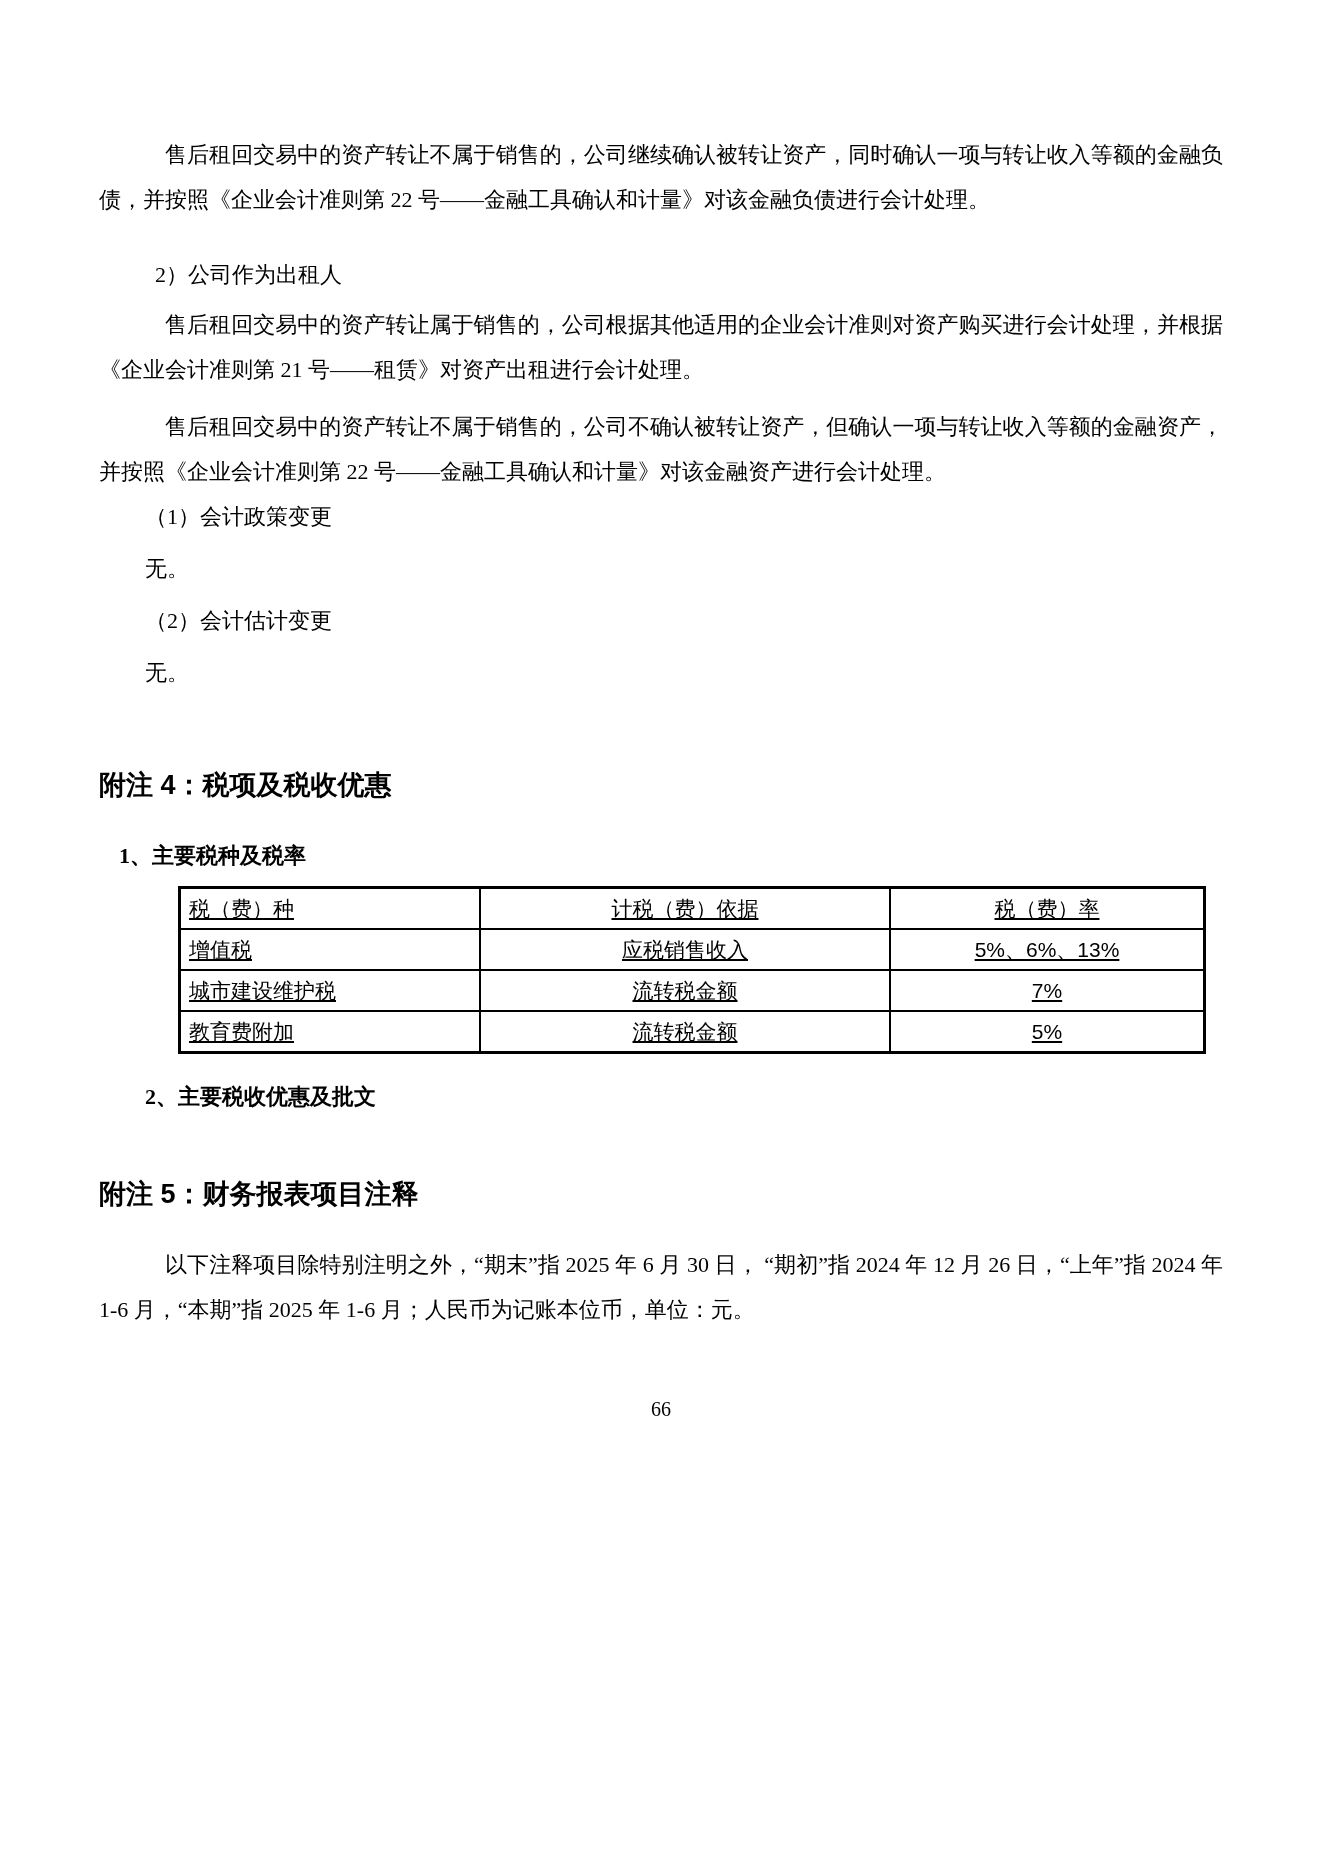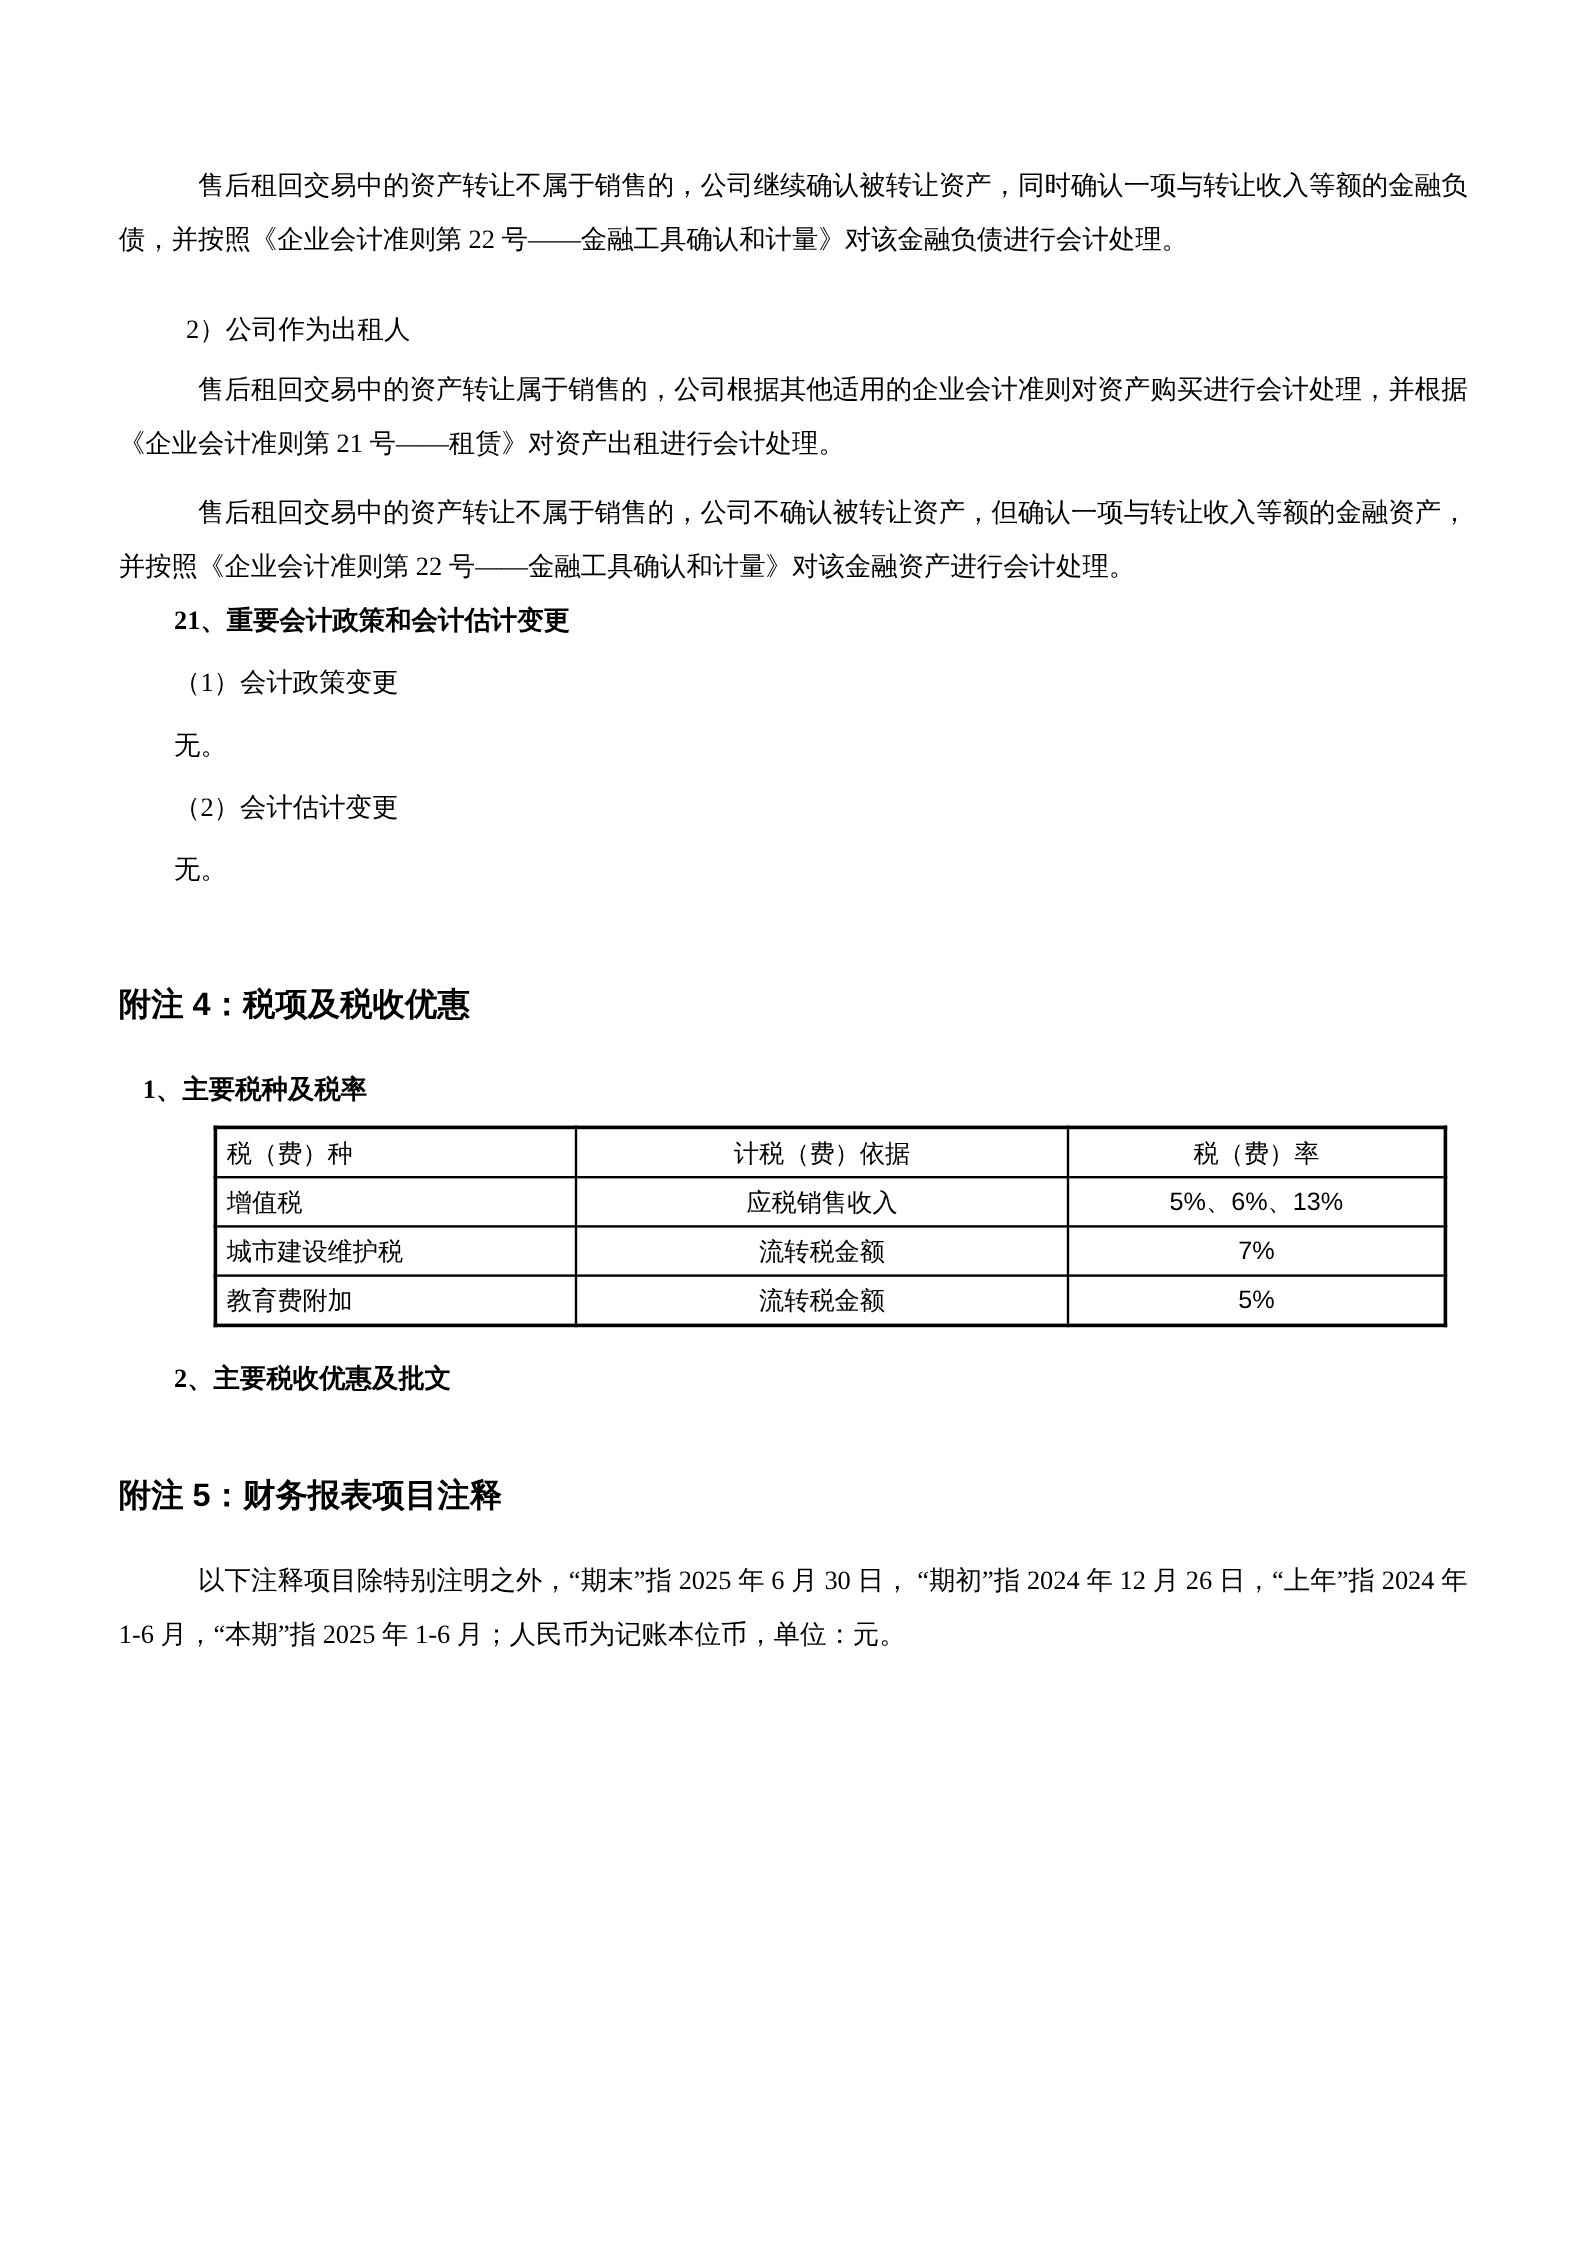--- a/index.html
+++ b/index.html
@@ -53,20 +53,21 @@
   }
   .sub-heading-2 {
     font-weight: bold;
     margin: 20px 0 0 46px;
   }
   table.tax-table {
     border-collapse: collapse;
     margin-left: 79px;
     width: 970px;
     table-layout: fixed;
+    text-decoration: underline;
   }
   table.tax-table td, table.tax-table th {
     border: 2px solid #000000;
     height: 39px;
     padding: 0 8px;
     font-weight: normal;
     font-size: 21px;
     line-height: 24px;
     vertical-align: middle;
     overflow: hidden;
@@ -92,21 +93,20 @@
 
   <p class="para gap-lg">售后租回交易中的资产转让不属于销售的，公司继续确认被转让资产，同时确认一项与转让收入等额的金融负债，并按照《企业会计准则第 22 号——金融工具确认和计量》对该金融负债进行会计处理。</p>
 
   <p class="lessor-line">2）公司作为出租人</p>
 
 
   <p class="para gap-md">售后租回交易中的资产转让属于销售的，公司根据其他适用的企业会计准则对资产购买进行会计处理，并根据《企业会计准则第 21 号——租赁》对资产出租进行会计处理。</p>
 
   <p class="para" style="margin-bottom:0;">售后租回交易中的资产转让不属于销售的，公司不确认被转让资产，但确认一项与转让收入等额的金融资产，并按照《企业会计准则第 22 号——金融工具确认和计量》对该金融资产进行会计处理。</p>
 
-  <p class="bold-serif-heading">21、重要会计政策和会计估计变更</p>
 
   <p class="sub-line">（1）会计政策变更</p>
   <p class="sub-line">无。</p>
   <p class="sub-line">（2）会计估计变更</p>
   <p class="sub-line">无。</p>
 
   <h2 class="note-title note4-title">附注 4：税项及税收优惠</h2>
 
   <p class="sub-heading-1">1、主要税种及税率</p>
 

